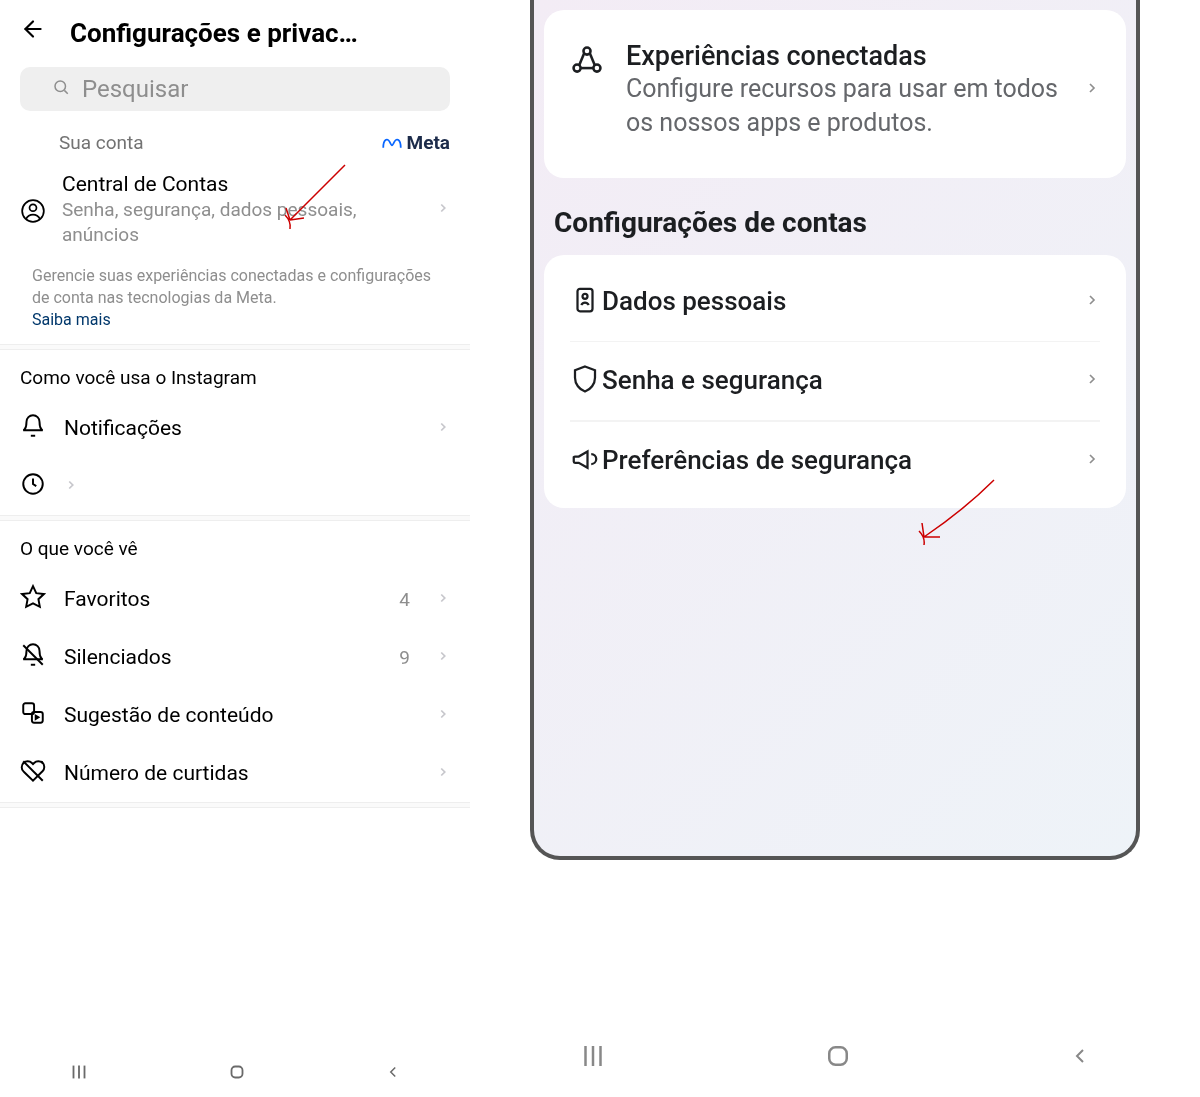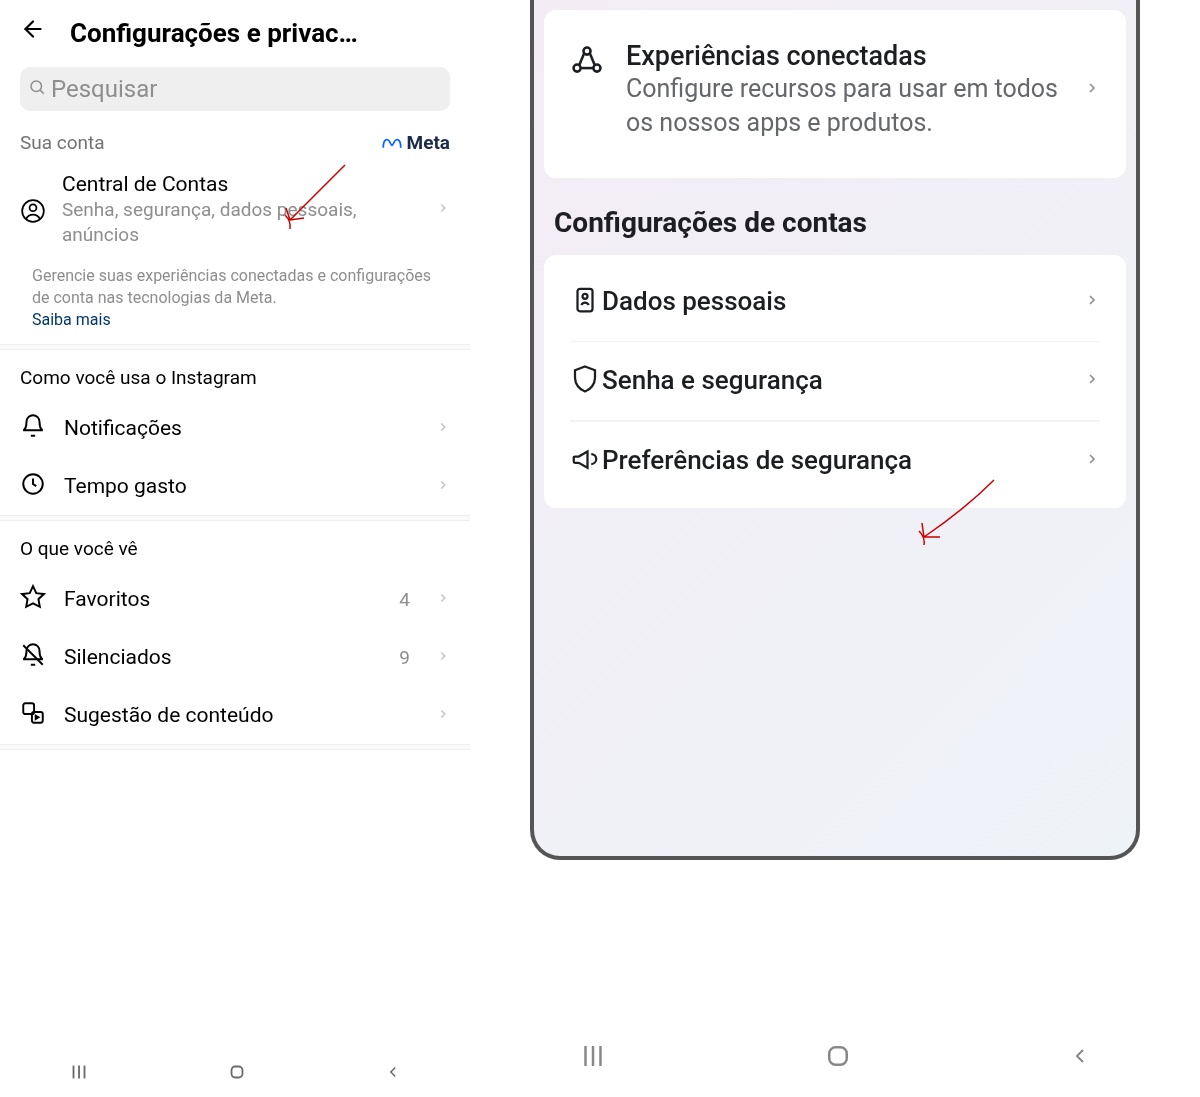--- a/index.html
+++ b/index.html
@@ -52,39 +52,40 @@
       color: #000;
       white-space: nowrap;
       overflow: hidden;
       text-overflow: ellipsis;
       flex: 1;
     }
     .search-box {
       margin: 8px 20px;
       background: #efefef;
       border-radius: 10px;
-      padding: 8px 8px;
-      display: flex;
-      align-items: center;
-      gap: 5px;
+      padding: 8px 32px;
+      display: flex;
+      align-items: center;
+      gap: 12px;
     }
     .search-icon-sm { color: #8e8e8e; }
     .search-ph {
       color: #8e8e8e;
       font-size: 24px;
     }
     .section-row {
       display: flex;
       align-items: center;
       justify-content: space-between;
       padding: 12px 20px 4px 20px;
     }
     .section-label {
       color: #737373;
       font-size: 19px;
+      margin-left: 39px;
     }
     .meta-brand {
       display: flex;
       align-items: center;
       gap: 4px;
       color: #1c2b4a;
       font-weight: 700;
       font-size: 19px;
     }
     .meta-logo {
@@ -170,21 +171,21 @@
       width: 100%;
       display: flex;
       justify-content: space-around;
       align-items: center;
       color: #6a6a6a;
     }
     .nav-bar svg { display: block; }
     
     .card {
       background: #fff;
-      border-radius: 12px;
+      border-radius: 20px;
       margin-bottom: 16px;
       padding: 8px 0;
     }
     .exp-row {
       display: flex;
       align-items: flex-start;
       padding: 22px 26px 30px 26px;
       gap: 22px;
     }
     .exp-icon { flex-shrink: 0; margin-top: 4px; }
@@ -321,21 +322,20 @@
         </svg></span>
   </div>
 
   <div class="list-row">
     <span class="row-icon">
       <svg width="26" height="26" viewBox="0 0 24 24" fill="none" stroke="#000" stroke-width="1.8">
           <circle cx="12" cy="12" r="9"></circle>
           <polyline points="12 7 12 12 15 14"></polyline>
         </svg>
     </span>
-    <div class="row-label">Tempo gasto</div>
     <span class="row-chevron"><svg width="14" height="14" viewBox="0 0 24 24" fill="none" stroke="#c7c7cc" stroke-width="3">
           <polyline points="9 18 15 12 9 6"></polyline>
         </svg></span>
   </div>
 
   <div class="divider"></div>
 
   <div class="section-header">O que você vê</div>
 
   <div class="list-row">
@@ -373,20 +373,32 @@
           <rect x="11" y="11" width="10" height="10" rx="2"></rect>
           <polygon points="14.5 14.5 14.5 17.5 17 16" fill="#000"></polygon>
         </svg>
     </span>
     <div class="row-label">Sugestão de conteúdo</div>
     <span class="row-chevron"><svg width="14" height="14" viewBox="0 0 24 24" fill="none" stroke="#c7c7cc" stroke-width="3">
           <polyline points="9 18 15 12 9 6"></polyline>
         </svg></span>
   </div>
 
+  <div class="list-row">
+    <span class="row-icon">
+      <svg width="26" height="26" viewBox="0 0 24 24" fill="none" stroke="#000" stroke-width="1.8">
+          <path d="M20.8 4.6a5.5 5.5 0 00-7.8 0L12 5.6l-1-1a5.5 5.5 0 00-7.8 7.8l1 1L12 21l7.8-7.8 1-1a5.5 5.5 0 000-7.8z"></path>
+          <line x1="3" y1="3" x2="21" y2="21"></line>
+        </svg>
+    </span>
+    <div class="row-label">Número de curtidas</div>
+    <span class="row-chevron"><svg width="14" height="14" viewBox="0 0 24 24" fill="none" stroke="#c7c7cc" stroke-width="3">
+          <polyline points="9 18 15 12 9 6"></polyline>
+        </svg></span>
+  </div>
 
   <div class="divider"></div>
 
   <div class="nav-bar">
     <span>
         <svg width="22" height="22" viewBox="0 0 24 24" stroke="#6a6a6a" stroke-width="2">
           <line x1="6" y1="5" x2="6" y2="19"></line>
           <line x1="12" y1="5" x2="12" y2="19"></line>
           <line x1="18" y1="5" x2="18" y2="19"></line>
         </svg>

